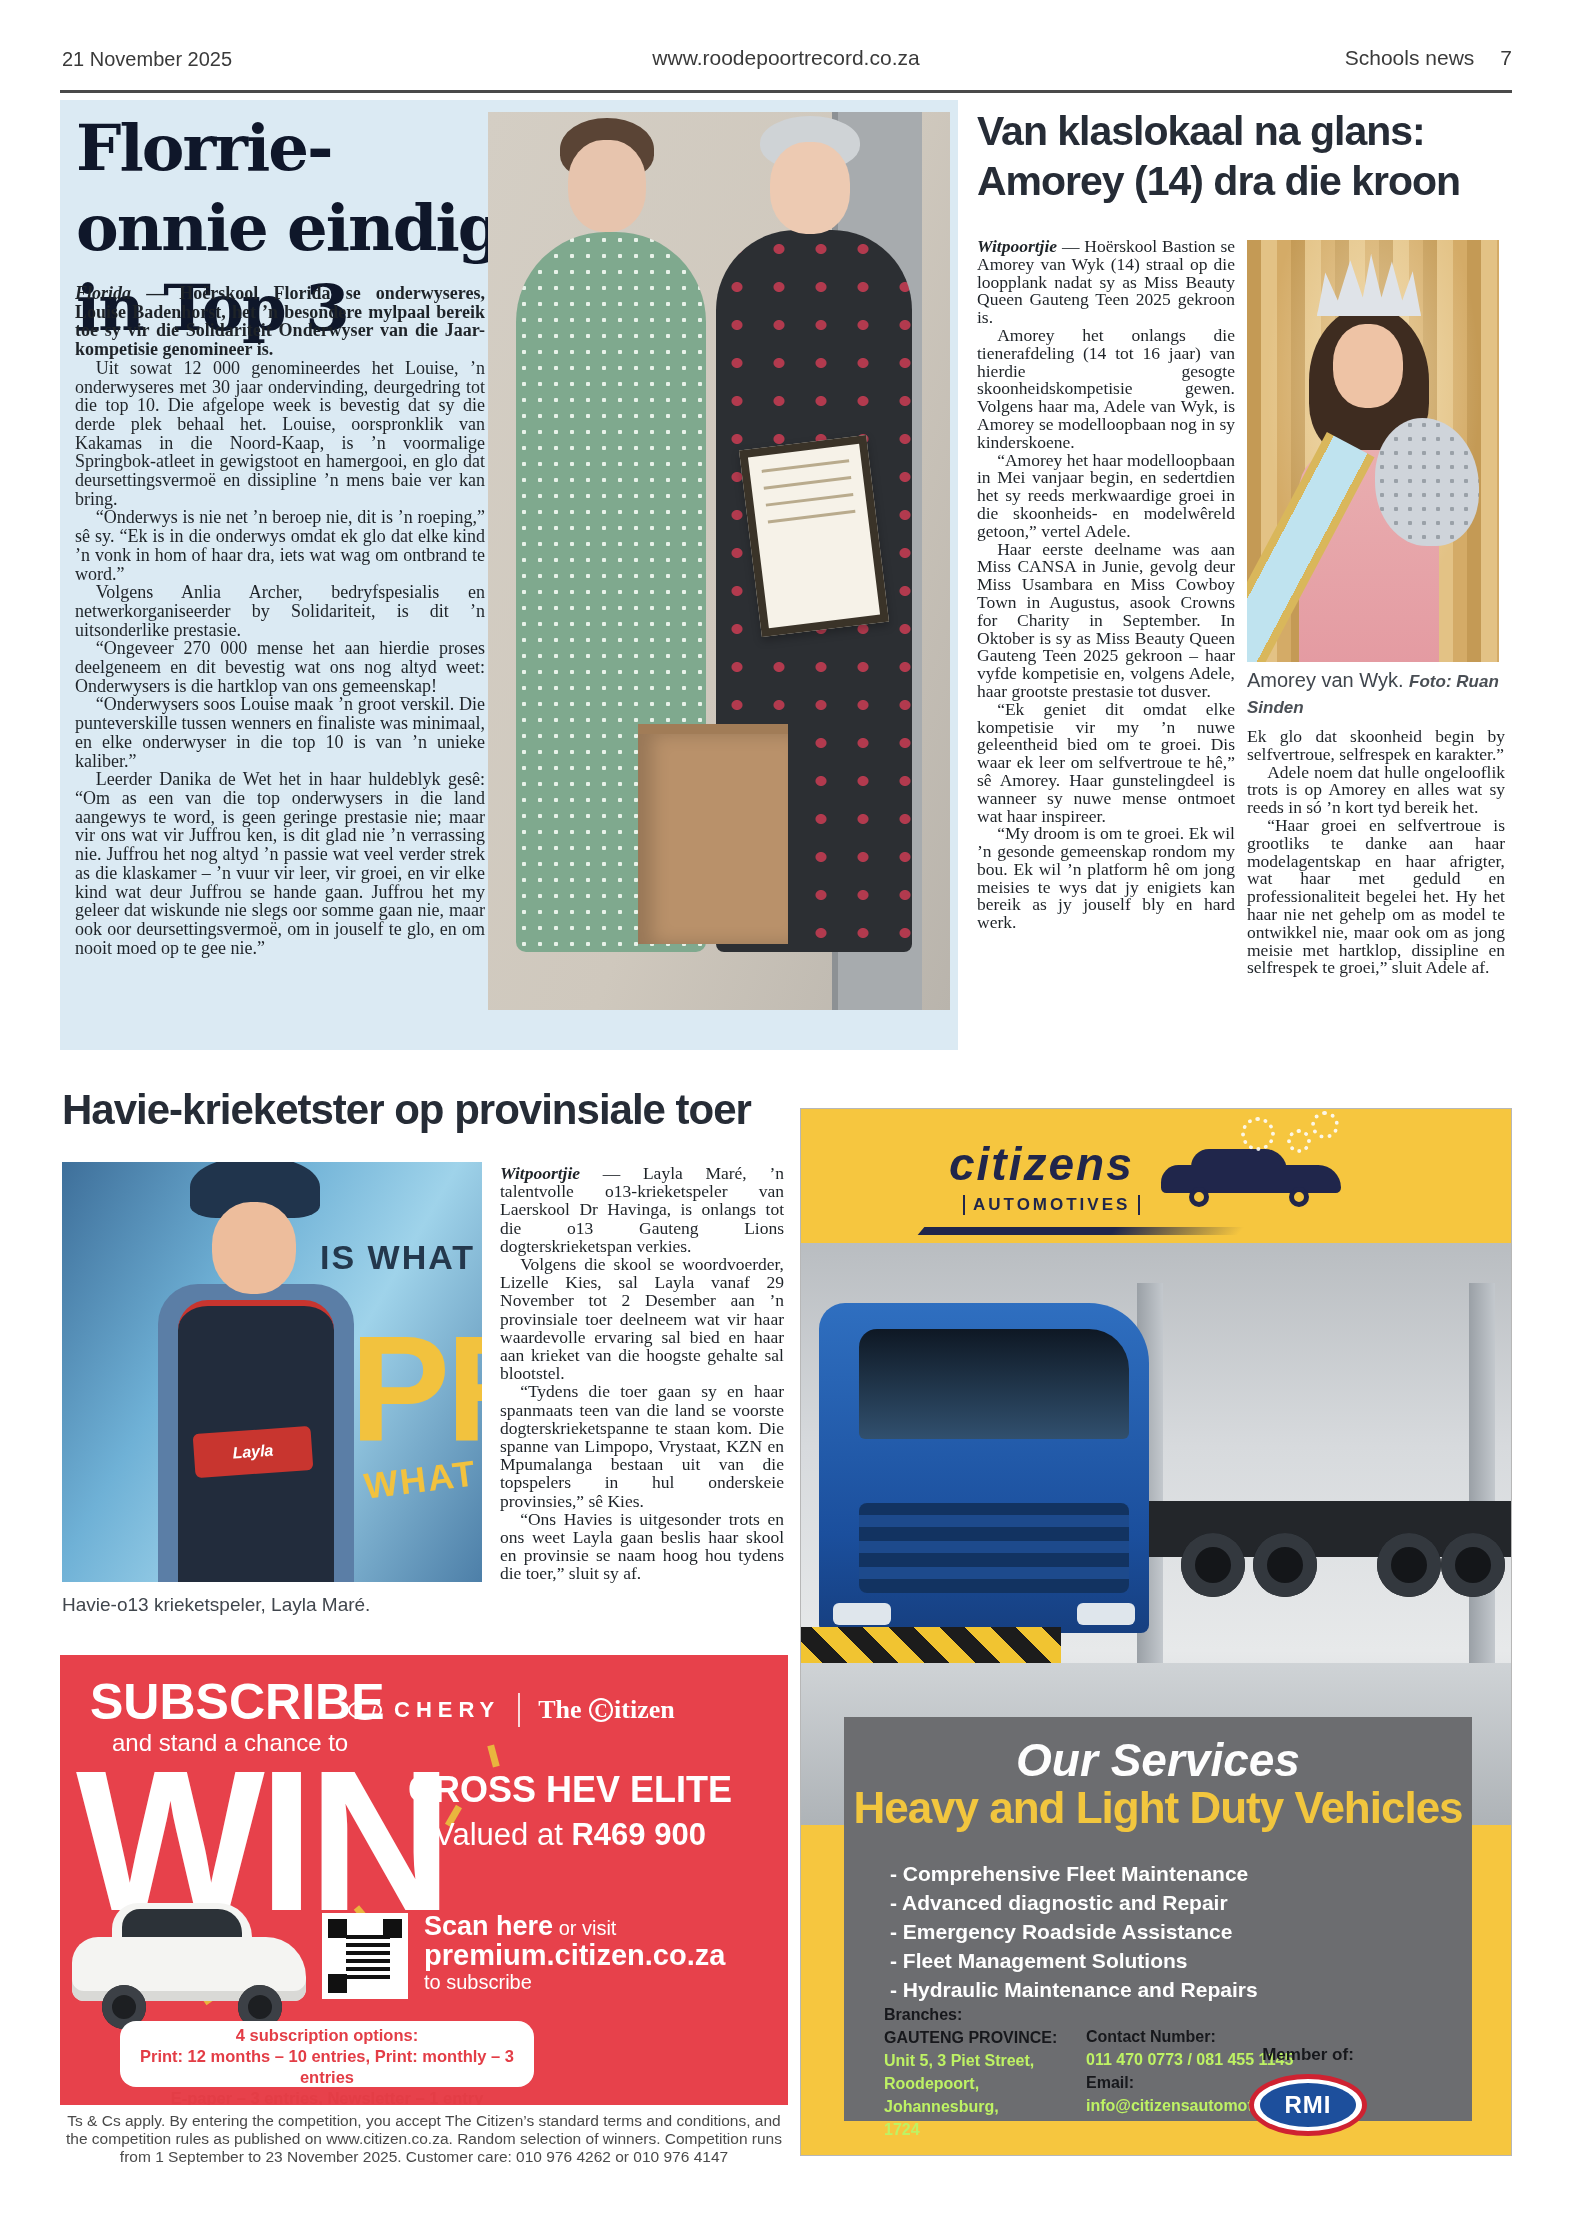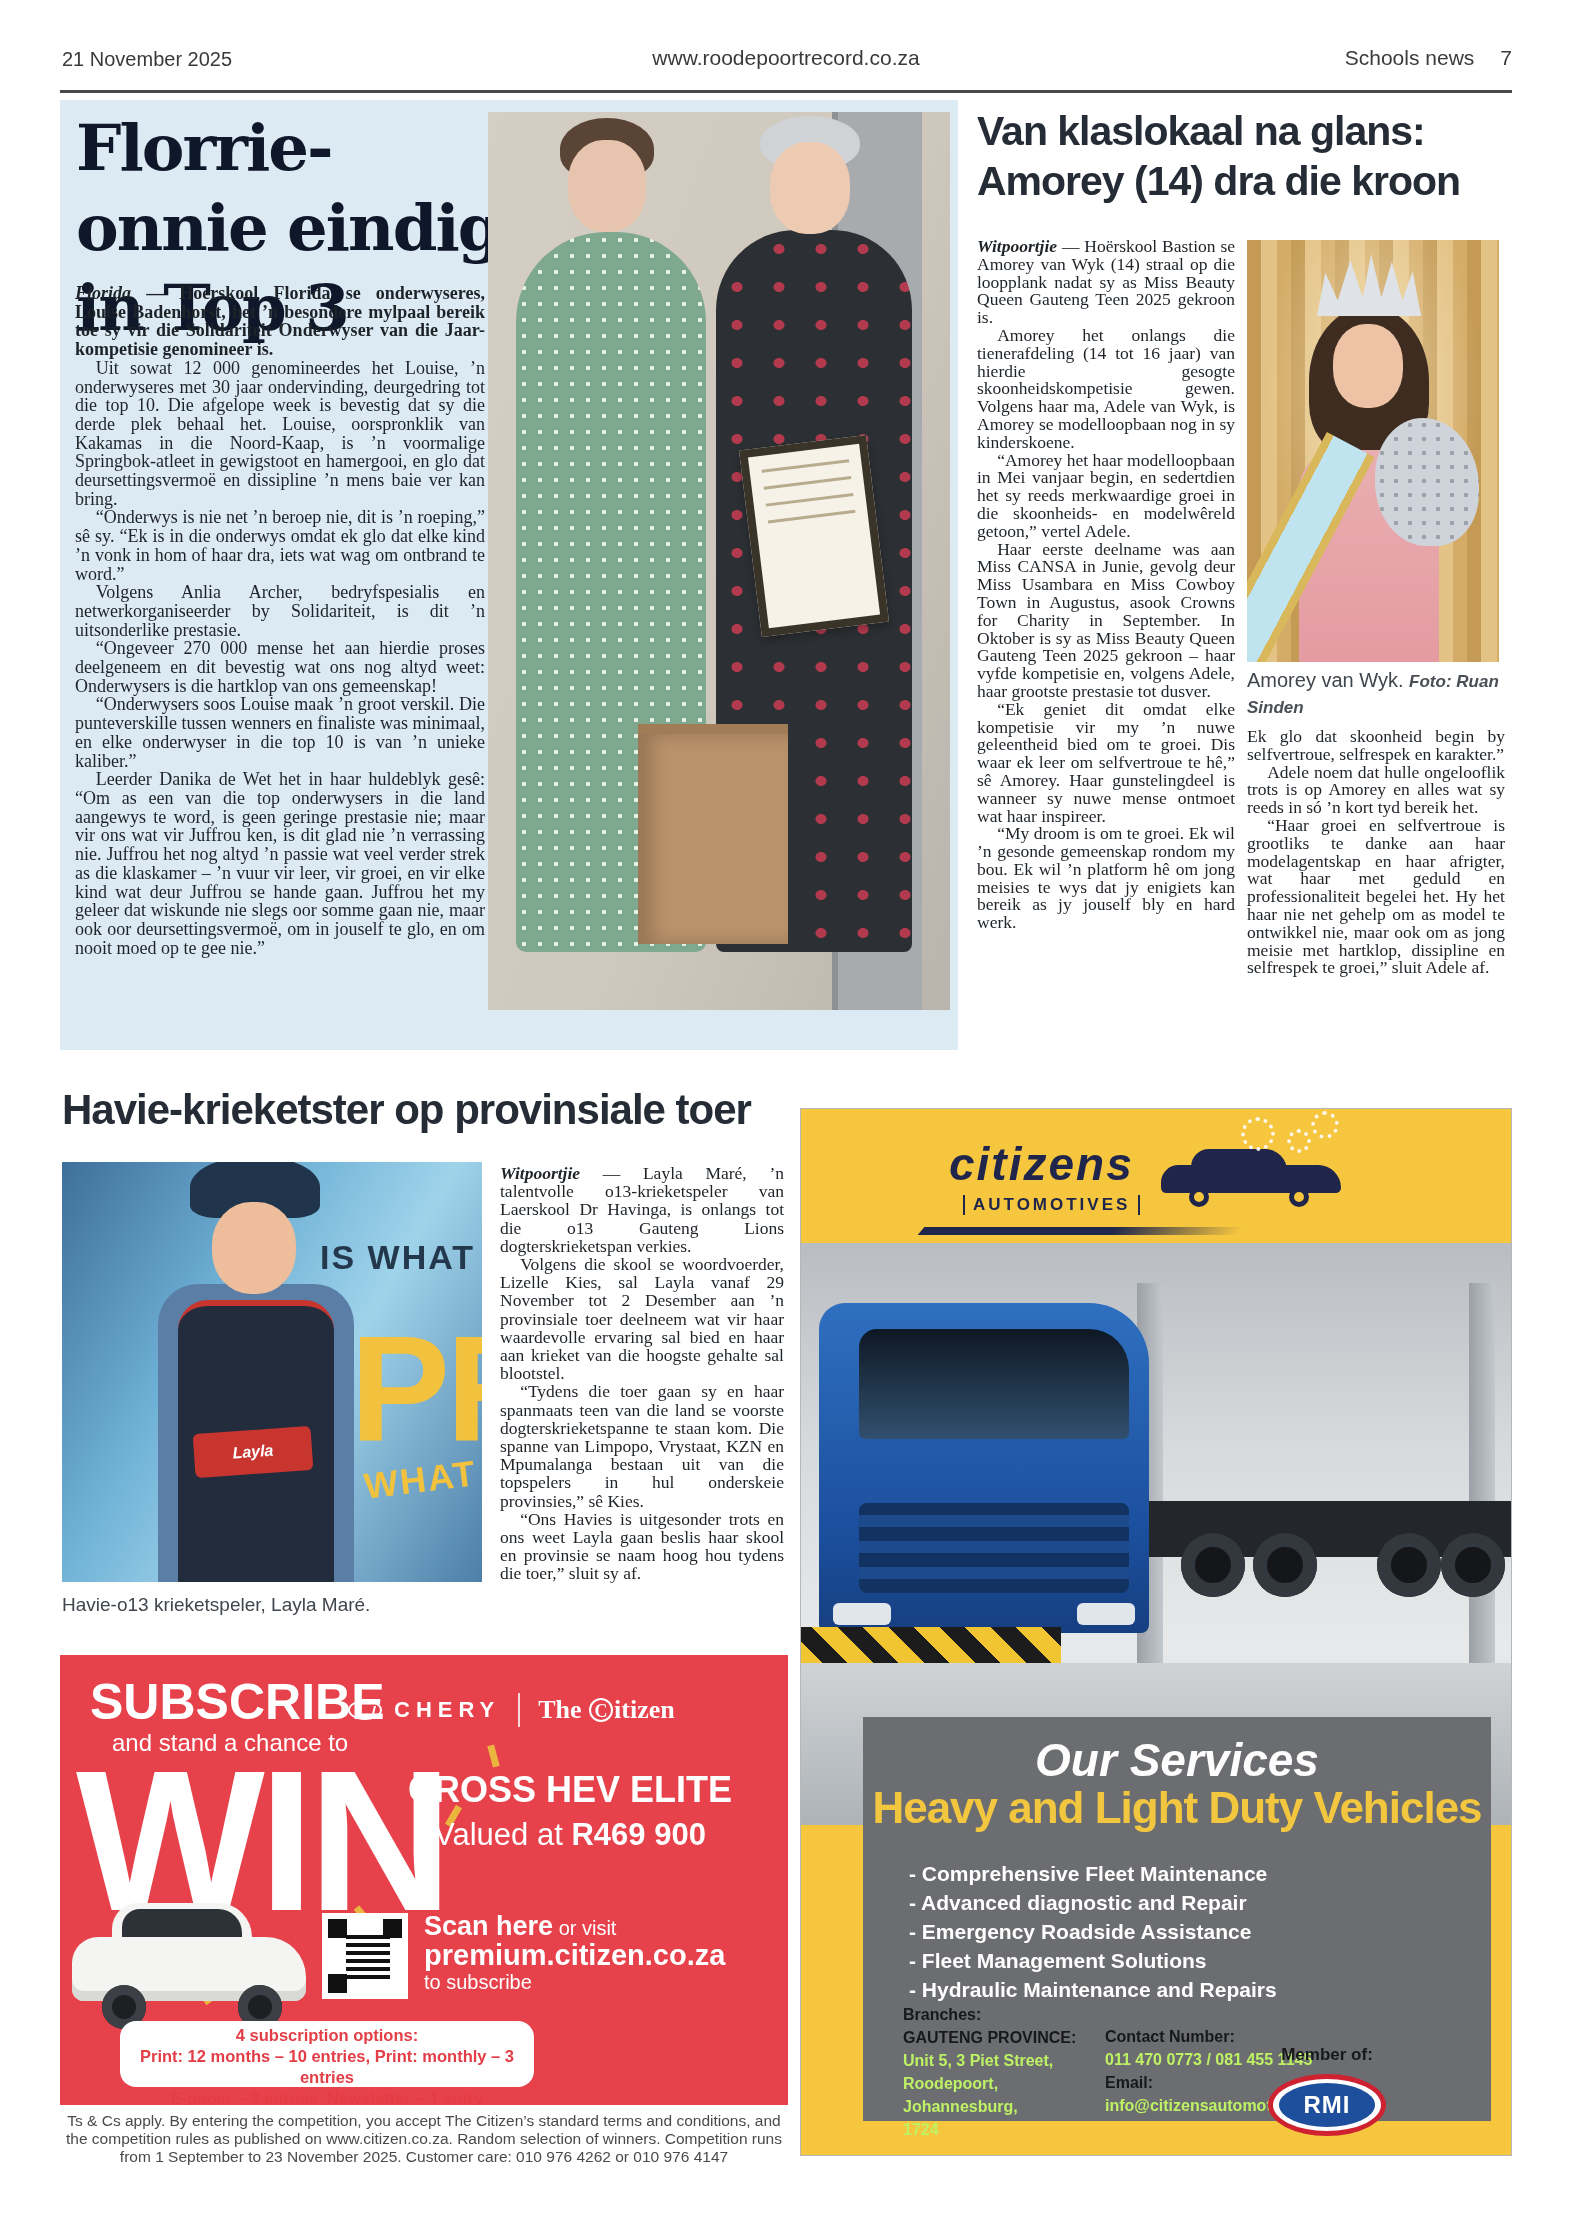--- a/index.html
+++ b/index.html
@@ -132,21 +132,21 @@
   .cit-photo { position:absolute; left:0; top:134px; width:712px; height:582px; background:linear-gradient(180deg,#b9bdc1 0%,#d7dadd 35%,#e7e9ea 70%,#c7cacd 100%); overflow:hidden; }
   .tr-cab { position:absolute; left:18px; top:60px; width:330px; height:330px; background:linear-gradient(180deg,#2f6fc0,#1b4f9d 70%,#163f80); border-radius:26px 60px 8px 8px; }
   .tr-glass { position:absolute; left:40px; top:26px; width:270px; height:110px; background:linear-gradient(180deg,#0e1824,#31506e); border-radius:18px 40px 6px 6px; }
   .tr-grille { position:absolute; left:40px; top:200px; width:270px; height:90px; background:repeating-linear-gradient(0deg,#123361 0 14px,#1d4a8c 14px 26px); border-radius:8px; }
   .tr-light { position:absolute; top:300px; width:58px; height:22px; background:#dfe6ec; border-radius:6px; }
   .tr-chassis { position:absolute; left:330px; top:258px; width:380px; height:56px; background:#23262a; }
   .tr-wheel { position:absolute; top:290px; width:64px; height:64px; background:#141619; border-radius:50%; box-shadow:inset 0 0 0 14px #33383e; }
   .tr-post { position:absolute; top:40px; width:26px; height:420px; background:linear-gradient(90deg,#9aa0a6,#c3c8cd); }
   .tr-hazard { position:absolute; left:0px; top:384px; width:260px; height:40px; background:repeating-linear-gradient(45deg,#f1c431 0 18px,#1c1c1c 18px 36px); }
   .tr-floor { position:absolute; left:0; top:420px; width:712px; height:162px; background:linear-gradient(180deg,#cfd3d6,#aeb3b7); }
-  .cit-grey { position:absolute; left:43px; top:608px; width:628px; height:404px; background:#6c6d70;margin-left:19px; }
+  .cit-grey { position:absolute; left:43px; top:608px; width:628px; height:404px; background:#6c6d70; }
   .cit-services-t { position:absolute; left:0; top:16px; width:100%; text-align:center; color:#fdfdfd; font-size:46px; font-weight:bold; font-style:italic; }
   .cit-services-s { position:absolute; left:0; top:66px; width:100%; text-align:center; color:#f2c63e; font-size:44px; font-weight:bold; letter-spacing:-1px; }
   .cit-list { position:absolute; left:46px; top:142px; color:#fff; font-size:21px; font-weight:bold; line-height:29px; }
   .cit-info { position:absolute; left:40px; top:286px; width:560px; font-size:16px; line-height:23px; }
   .ci-col1 { position:absolute; left:0; top:0; width:200px; }
   .ci-col2 { position:absolute; left:202px; top:22px; width:210px; }
   .ci-label { color:#17181c; font-weight:bold; }
   .ci-val { color:#bef264; font-weight:bold; }
   .cit-member { position:absolute; left:344px; top:40px; width:160px; text-align:center; }
   .cit-member .ci-label { font-size:17px; }

